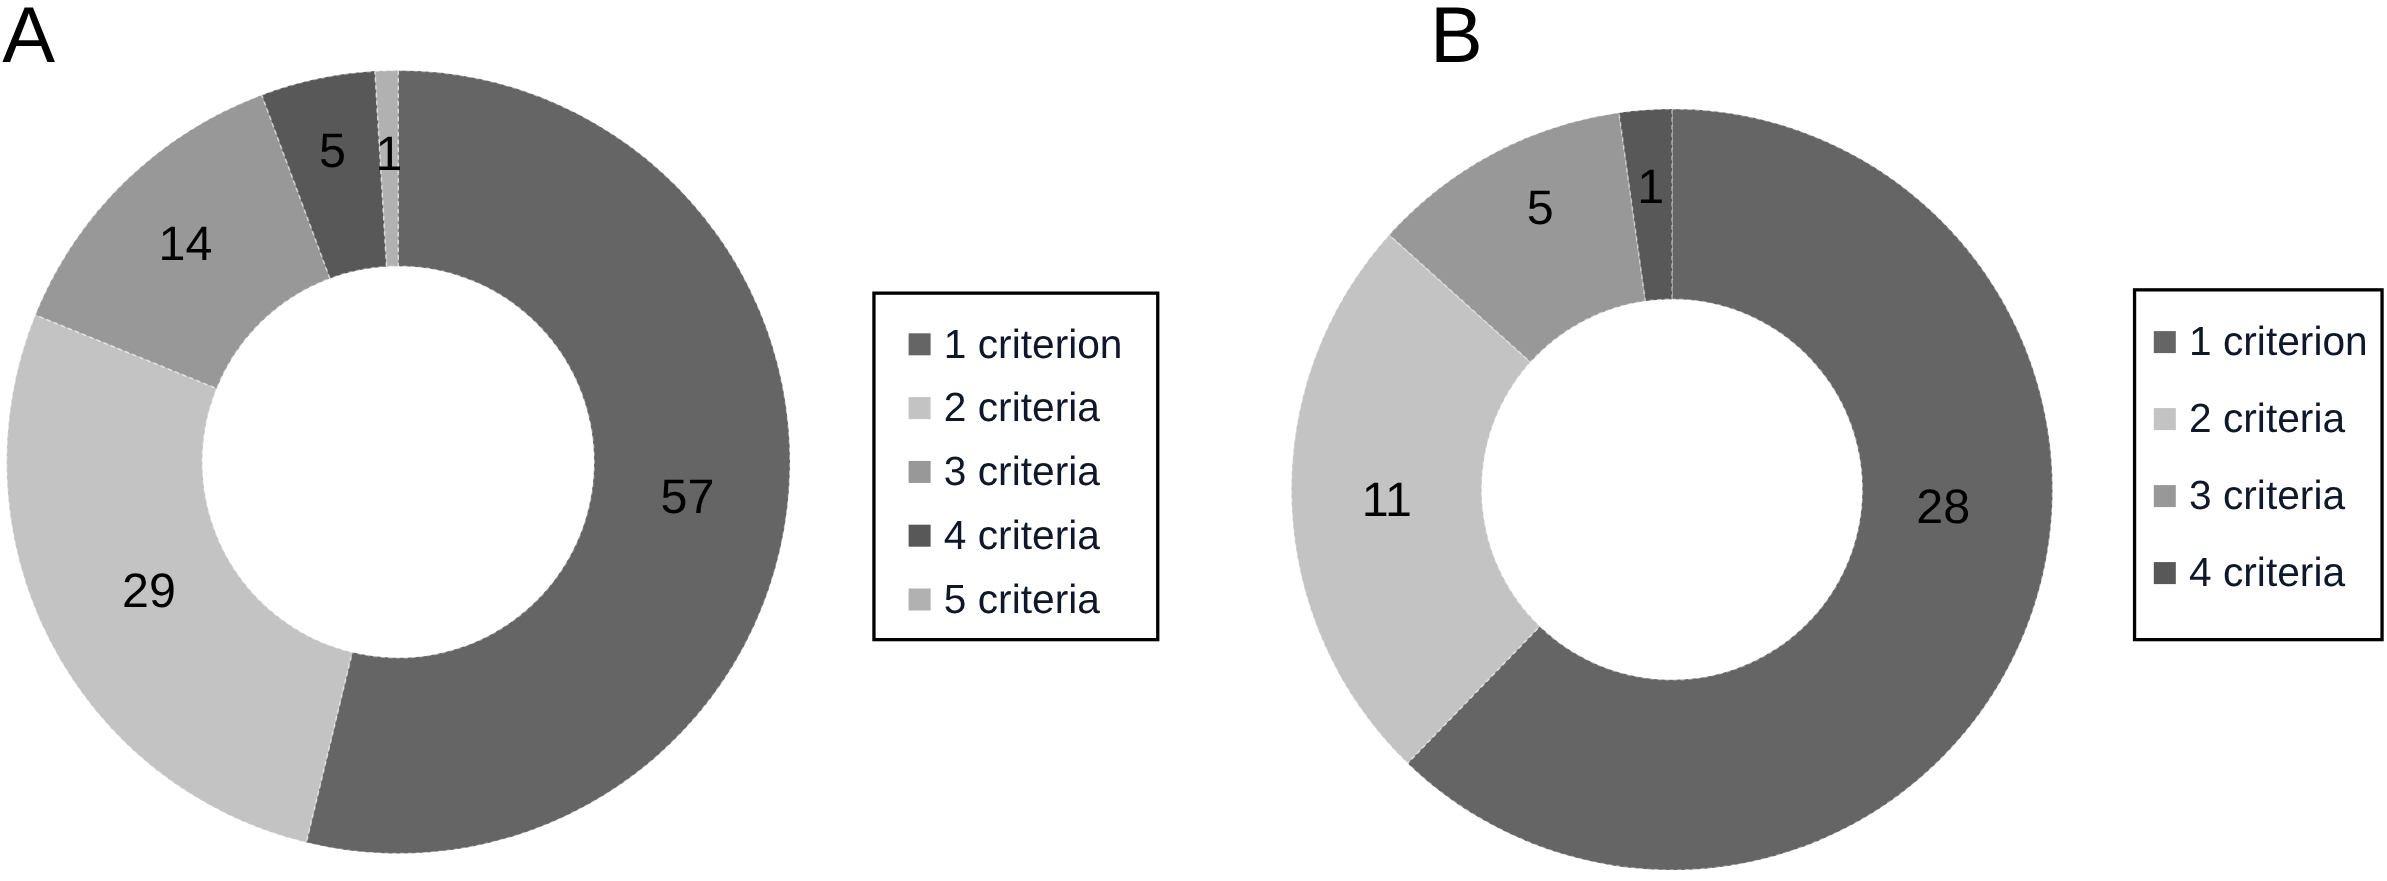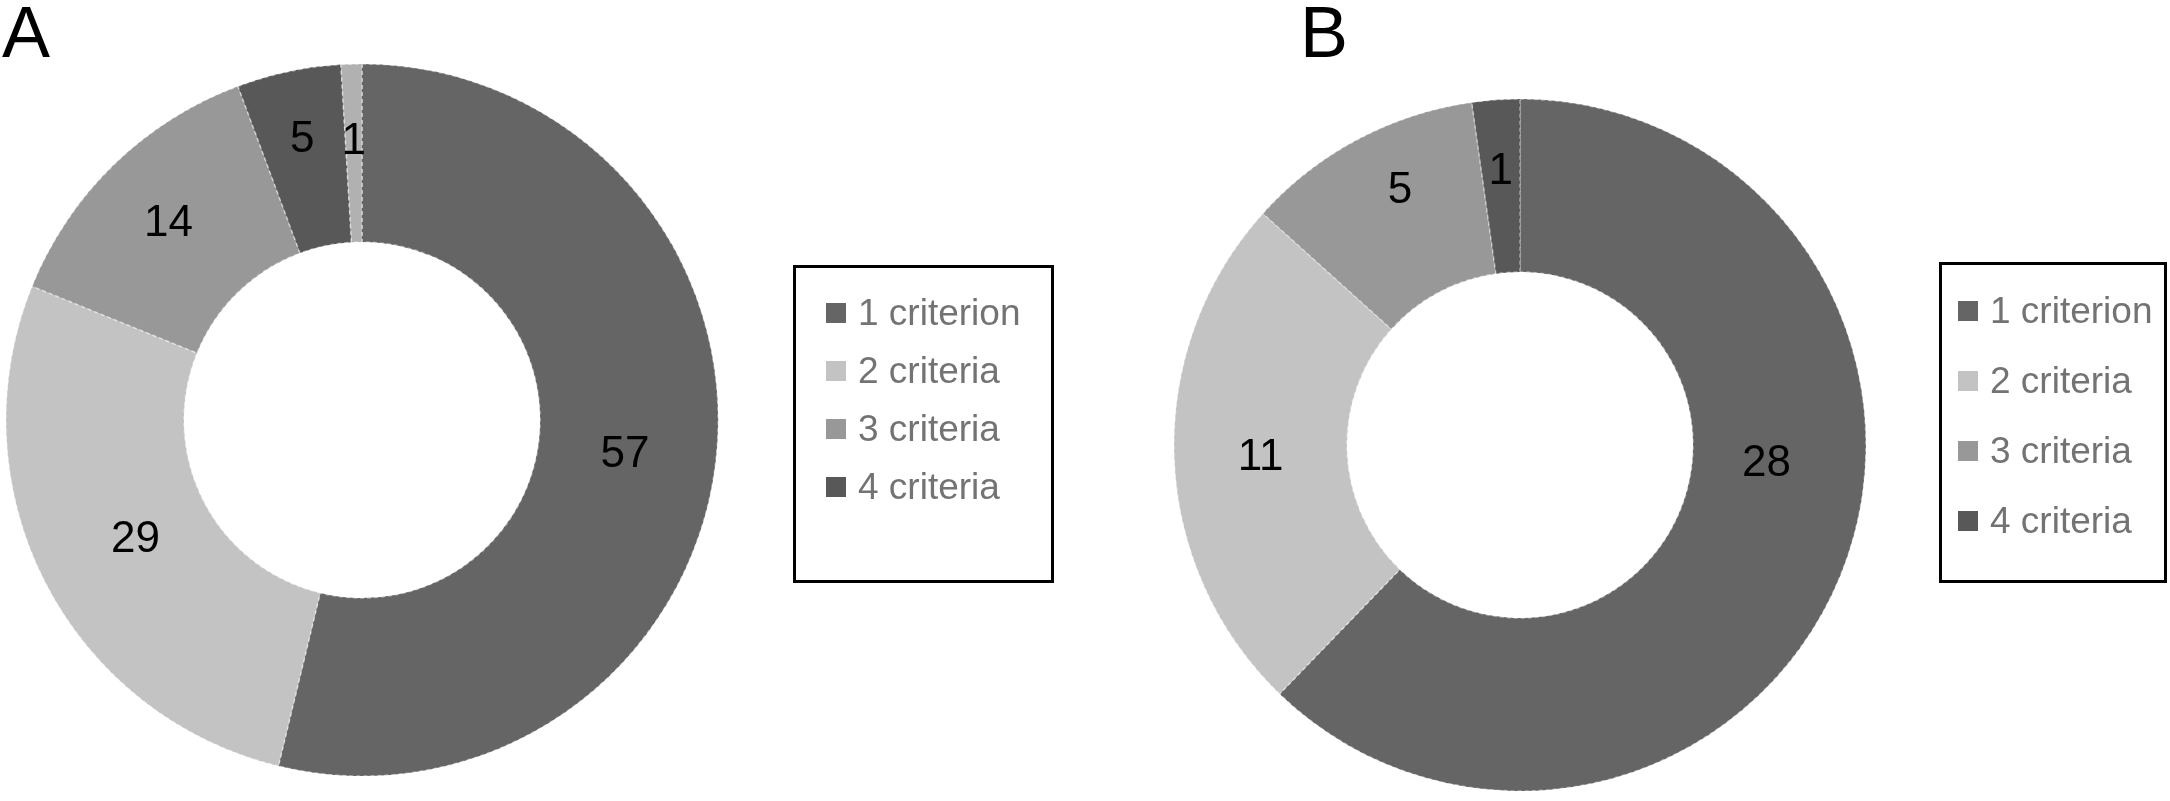--- a/index.html
+++ b/index.html
@@ -22,21 +22,21 @@
   .legend{
     position:absolute;border:3px solid #000;background:#fff;
     box-sizing:border-box;display:flex;flex-direction:column;
   }
   #legend-a{left:793px;top:265px;width:261px;height:318px;padding-top:16px;}
   #legend-b{left:1939px;top:262px;width:228px;height:321px;padding-top:11px;}
   .legend-item{display:flex;align-items:center;}
   #legend-a .legend-item{height:58px;padding-left:30px;}
   #legend-b .legend-item{height:70px;padding-left:16px;}
   .swatch{width:20px;height:20px;margin-right:12px;flex:none;}
-  .legend-label{font-size:37px;color:#737373;white-space:nowrap;}
+  .legend-label{font-size:37px;color:#0f172a;white-space:nowrap;}
 </style>
 </head>
 <body>
 
 <div class="figure">
 
   <div class="panel-title" id="title-a">A</div>
 
   <div class="panel-title" id="title-b">B</div>
 
@@ -71,20 +71,24 @@
     <span class="legend-label">2 criteria</span>
   </div>
       <div class="legend-item">
     <span class="swatch" style="background: rgb(152, 152, 152);"></span>
     <span class="legend-label">3 criteria</span>
   </div>
       <div class="legend-item">
     <span class="swatch" style="background: rgb(88, 88, 88);"></span>
     <span class="legend-label">4 criteria</span>
   </div>
+      <div class="legend-item">
+    <span class="swatch" style="background: rgb(177, 177, 177);"></span>
+    <span class="legend-label">5 criteria</span>
+  </div>
     </div>
 
   <div class="legend" id="legend-b">
       <div class="legend-item">
     <span class="swatch" style="background: rgb(101, 101, 101);"></span>
     <span class="legend-label">1 criterion</span>
   </div>
       <div class="legend-item">
     <span class="swatch" style="background: rgb(195, 195, 195);"></span>
     <span class="legend-label">2 criteria</span>

